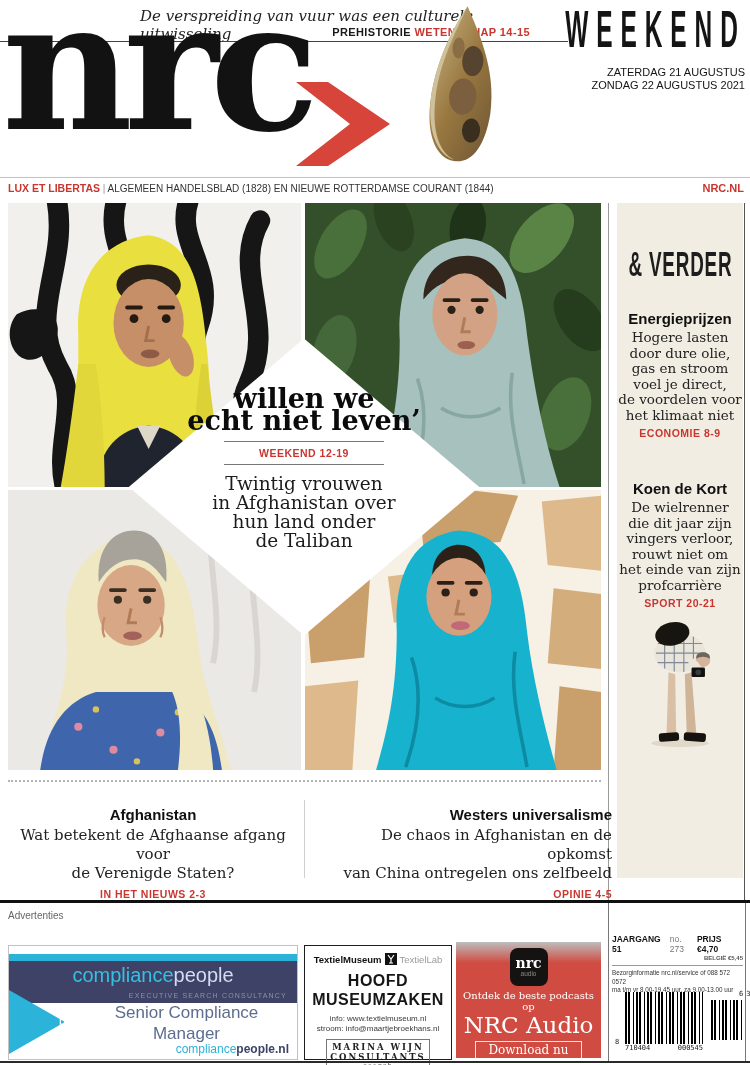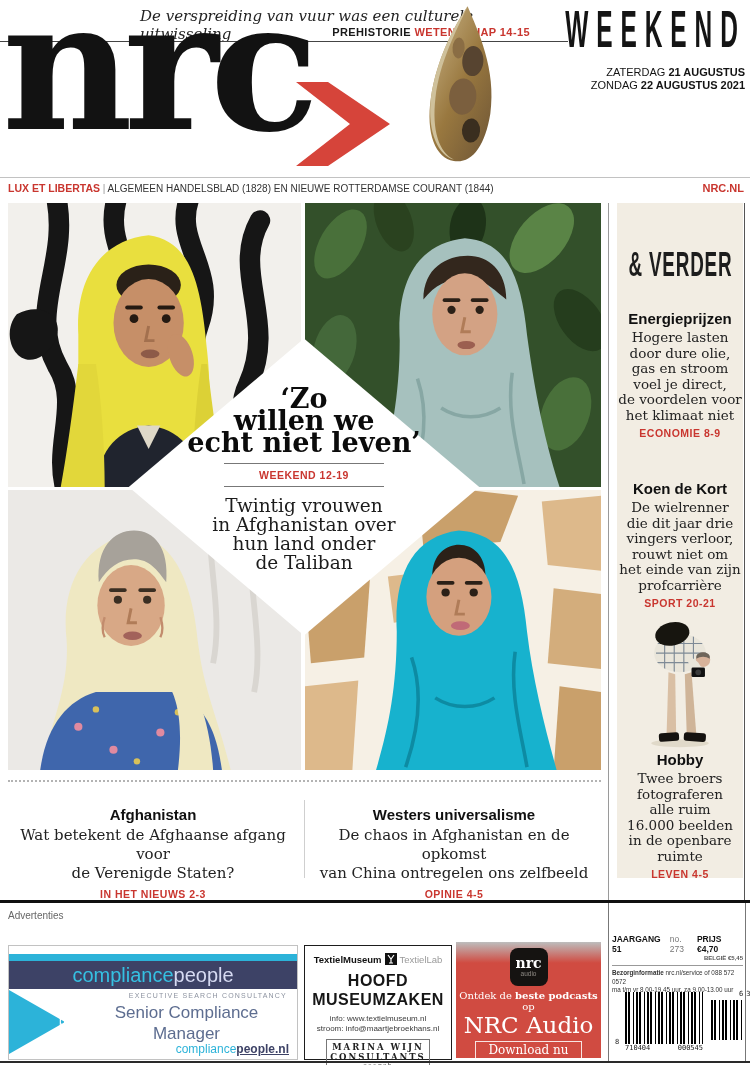--- a/index.html
+++ b/index.html
@@ -1,20 +1,20 @@
 <!DOCTYPE html>
 <html><head>
 <meta charset="utf-8">
 <style>
   html,body{margin:0;padding:0;background:#fff;}
   #page{position:relative;width:750px;height:1065px;background:#fff;overflow:hidden;
         font-family:"Liberation Sans",sans-serif;color:#1a1a1a;}
   .abs{position:absolute;}
   .red{color:#c9362f;}
-  .b{font-weight:bold;}
+  .b{font-weight:normal;}
   .ref-label{font:bold 10.5px "Liberation Sans",sans-serif;letter-spacing:.5px;color:#c9362f;}
   
   #tagline{left:140px;top:7px;width:396px;font:italic 15px "DejaVu Serif",serif;color:#222;}
   #kicker{left:140px;top:26px;width:390px;text-align:right;font:bold 11px "Liberation Sans",sans-serif;letter-spacing:.4px;}
   #toprule{left:0;top:41px;width:568px;height:1px;background:#444;}
   #weekend{right:4px;top:0px;transform:scale(.72,1.5);transform-origin:top right;
            font:600 34px "Liberation Sans",sans-serif;letter-spacing:11px;color:#141414;white-space:nowrap;}
   #dates{right:5px;top:66px;text-align:right;font:11px "Liberation Sans",sans-serif;line-height:13px;color:#141414;}
   
   #logo{left:2px;top:-24px;font:bold 180px "DejaVu Serif",serif;letter-spacing:-9px;line-height:1;color:#121212;}
@@ -53,34 +53,34 @@
   #hobbyimg{position:absolute;left:15px;top:402px;}
   
   #thickrule{left:0;top:900px;width:750px;height:3px;background:#101010;}
   #advlabel{left:8px;top:910px;font:10px "Liberation Sans",sans-serif;color:#666;}
   #bottomrule{left:0;top:1061px;width:750px;height:2px;background:#2a2a2a;}
   #vline-b1{left:608px;top:903px;width:1px;height:158px;background:#777;}
   #vline-b2{left:745px;top:903px;width:1px;height:158px;background:#777;}
   
   #ad1{left:8px;top:945px;width:288px;height:113px;border:1px solid #c2c2c2;background:#fff;}
   #ad1 .strip-c{position:absolute;left:0;top:8px;width:100%;height:7px;background:#2cb3d9;}
-  #ad1 .navy{position:absolute;left:0;top:15px;width:100%;height:28px;background:#3d4266;
+  #ad1 .navy{position:absolute;left:0;top:15px;width:100%;height:42px;background:#3d4266;
              text-align:center;font:300 20px "Liberation Sans",sans-serif;line-height:28px;}
   #ad1 .navy .c1{color:#35c0e2;}
   #ad1 .navy .c2{color:#d6daf2;}
   #ad1 .sub{position:absolute;right:10px;top:46px;font:7px "Liberation Sans",sans-serif;
             letter-spacing:1.2px;color:#8d93a0;}
   #ad1 .tri{position:absolute;left:0;top:44px;width:0;height:0;
             border-top:32px solid transparent;border-bottom:32px solid transparent;border-left:56px solid #2cb3d9;}
   #ad1 .pagtag{position:absolute;left:6px;top:68px;font:12px "Liberation Sans",sans-serif;color:#fff;padding-left:44px;}
   #ad1 .roles{position:absolute;left:70px;top:56px;width:215px;text-align:center;
               font:17px "Liberation Sans",sans-serif;line-height:21px;color:#5d6d90;}
   #ad1 .site{position:absolute;right:8px;bottom:3px;font:12px "Liberation Sans",sans-serif;}
   #ad1 .site .c1{color:#2cb3d9;}
-  #ad1 .site .c2{color:#3d4266;font-weight:bold;text-decoration:underline;}
+  #ad1 .site .c2{color:#3d4266;font-weight:bold;}
   
   #ad2{left:304px;top:945px;width:146px;height:113px;border:1.5px solid #1d1d1d;background:#fff;text-align:center;}
   #ad2 .brandrow{margin-top:7px;font:800 9.5px "Liberation Sans",sans-serif;color:#111;
                  display:flex;align-items:center;justify-content:center;gap:3px;}
   #ad2 .brandrow .lab{font-weight:400;color:#9a9a9a;}
   #ad2 .bigtitle{margin-top:6px;font:800 16px "Liberation Sans",sans-serif;letter-spacing:.5px;line-height:19px;color:#161616;}
   #ad2 .inf{margin-top:5px;font:8px "Liberation Sans",sans-serif;line-height:10px;color:#3a3a3a;}
   #ad2 .mwbox{margin:5px auto 0 auto;width:102px;border:1px solid #777;padding:2px 0 1px 0;
               font:bold 8.5px "DejaVu Serif",serif;letter-spacing:2px;line-height:10px;color:#222;}
   #ad2 .mwbox .search{font:7px "DejaVu Serif",serif;letter-spacing:1px;color:#444;}
@@ -279,41 +279,40 @@
         <circle cx="47.5" cy="35.5" r="1.4"></circle>
           <circle cx="57" cy="35.5" r="1.4"></circle>
       </g>
       <path d="M52,38 L51,43 L54,43" stroke="#b07c58" stroke-width="1" fill="none"></path>
       <ellipse cx="52.5" cy="47" rx="3.2" ry="1.5" fill="#c06a77"></ellipse>
     </svg>
   </div>
 
   <div class="abs" id="diamond"></div>
   <div class="abs" id="lead">
-    <div class="hl">‘Zo</div>
     <div class="hl">willen we</div>
     <div class="hl">echt niet leven’</div>
     <div class="hrule"></div>
     <div class="ref-label">WEEKEND 12-19</div>
     <div class="hrule2"></div>
     <div class="sf">Twintig vrouwen</div>
     <div class="sf">in Afghanistan over</div>
     <div class="sf">hun land onder</div>
     <div class="sf">de Taliban</div>
   </div>
 
   <div class="abs" id="dotted"></div>
   <div class="abs teaser" style="left:8px;width:290px;">
     <div class="th">Afghanistan</div>
     <div class="tb">Wat betekent de Afghaanse afgang voor</div>
     <div class="tb">de Verenigde Staten?</div>
     <div class="ref-label tr">IN HET NIEUWS 2-3</div>
   </div>
   <div class="abs" id="tdiv"></div>
-  <div class="abs teaser" style="left:308px;width:292px;">
+  <div class="abs teaser" style="left:320px;width:292px;text-align:right;">
     <div class="th">Westers universalisme</div>
     <div class="tb">De chaos in Afghanistan en de opkomst</div>
     <div class="tb">van China ontregelen ons zelfbeeld</div>
     <div class="ref-label tr">OPINIE 4-5</div>
   </div>
 
   <div class="abs" id="vline-l"></div>
   <div class="abs" id="vline-r"></div>
   <div class="abs" id="sidebar">
     <div id="sb-title"><span>&amp; VERDER</span></div>
@@ -325,21 +324,21 @@
       <div class="sb">gas en stroom</div>
       <div class="sb">voel je direct,</div>
       <div class="sb">de voordelen voor</div>
       <div class="sb">het klimaat niet</div>
       <div class="ref-label sr">ECONOMIE 8-9</div>
     </div>
 
     <div class="sb-item" style="top:277px;">
       <div class="sh">Koen de Kort</div>
       <div class="sb">De wielrenner</div>
-      <div class="sb">die dit jaar drie</div>
+      <div class="sb">die dit jaar zijn</div>
       <div class="sb">vingers verloor,</div>
       <div class="sb">rouwt niet om</div>
       <div class="sb">het einde van zijn</div>
       <div class="sb">profcarrière</div>
       <div class="ref-label sr">SPORT 20-21</div>
     </div>
 
     <svg id="hobbyimg" width="96" height="148" viewBox="0 0 100 150">
       <ellipse cx="50" cy="142" rx="30" ry="4" fill="#e0d9c9"></ellipse>
       <path d="M38,68 L36,133 L46,133 L45,70 Z" fill="#d9bfa4"></path>
@@ -356,30 +355,20 @@
         <path d="M25,38 H78 M25,48 H78 M25,58 H78 M34,28 V70 M44,28 V70 M54,28 V70 M64,28 V70"></path>
       </g>
       <ellipse cx="42" cy="28" rx="18" ry="12" fill="#17150f" transform="rotate(-12 42 28)"></ellipse>
       <circle cx="74" cy="55" r="7.5" fill="#d7b29a"></circle>
       <path d="M67,51 C69,46 79,46 81,51 L81,54 C77,51 71,51 67,54 Z" fill="#6e655a"></path>
       <path d="M60,52 C66,54 70,58 72,63 L64,68 C60,63 58,58 58,54 Z" fill="#e9e5da"></path>
       <rect x="62" y="63" width="14" height="10" rx="1.5" fill="#111"></rect>
       <circle cx="69" cy="68" r="3" fill="#3a3a3a"></circle>
     </svg>
 
-    <div class="sb-item" style="top:548px;">
-      <div class="sh">Hobby</div>
-      <div class="sb">Twee broers</div>
-      <div class="sb">fotograferen</div>
-      <div class="sb">alle ruim</div>
-      <div class="sb">16.000 beelden</div>
-      <div class="sb">in de openbare</div>
-      <div class="sb">ruimte</div>
-      <div class="ref-label sr">LEVEN 4-5</div>
-    </div>
   </div>
 
   <div class="abs" id="thickrule"></div>
   <div class="abs" id="advlabel">Advertenties</div>
   <div class="abs" id="vline-b1"></div>
   <div class="abs" id="vline-b2"></div>
 
   <div class="abs" id="ad1">
     <div class="strip-c"></div>
     <div class="navy">

